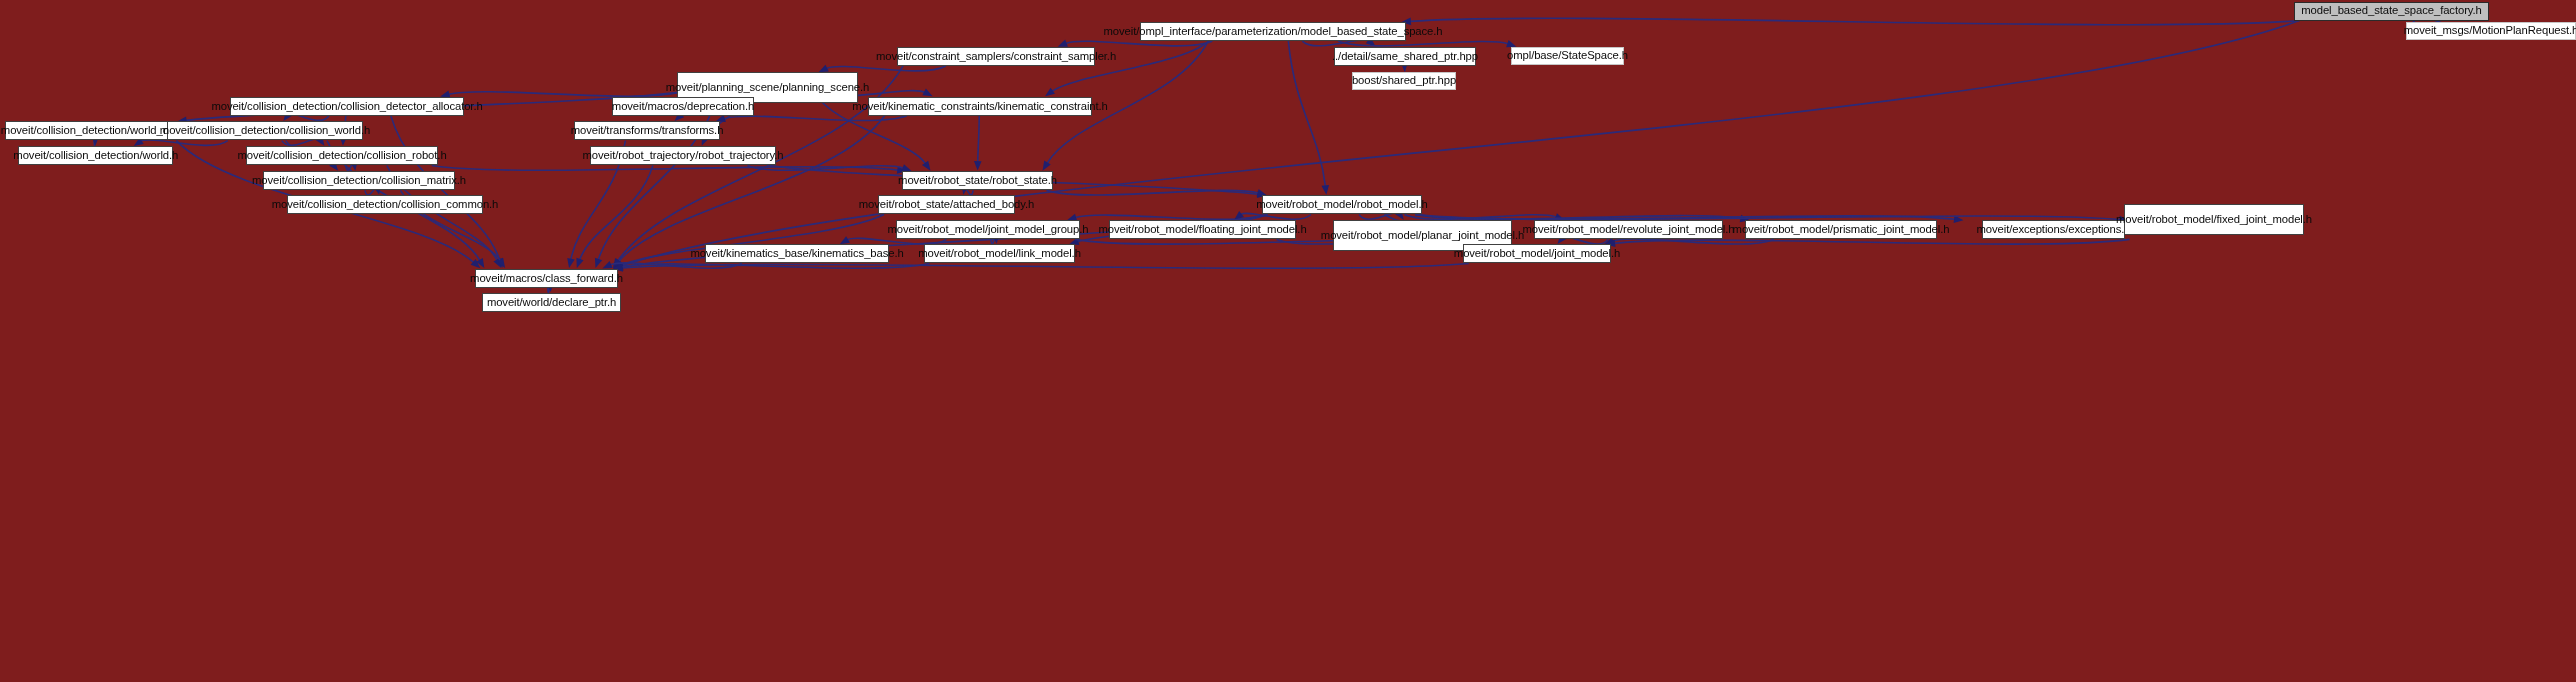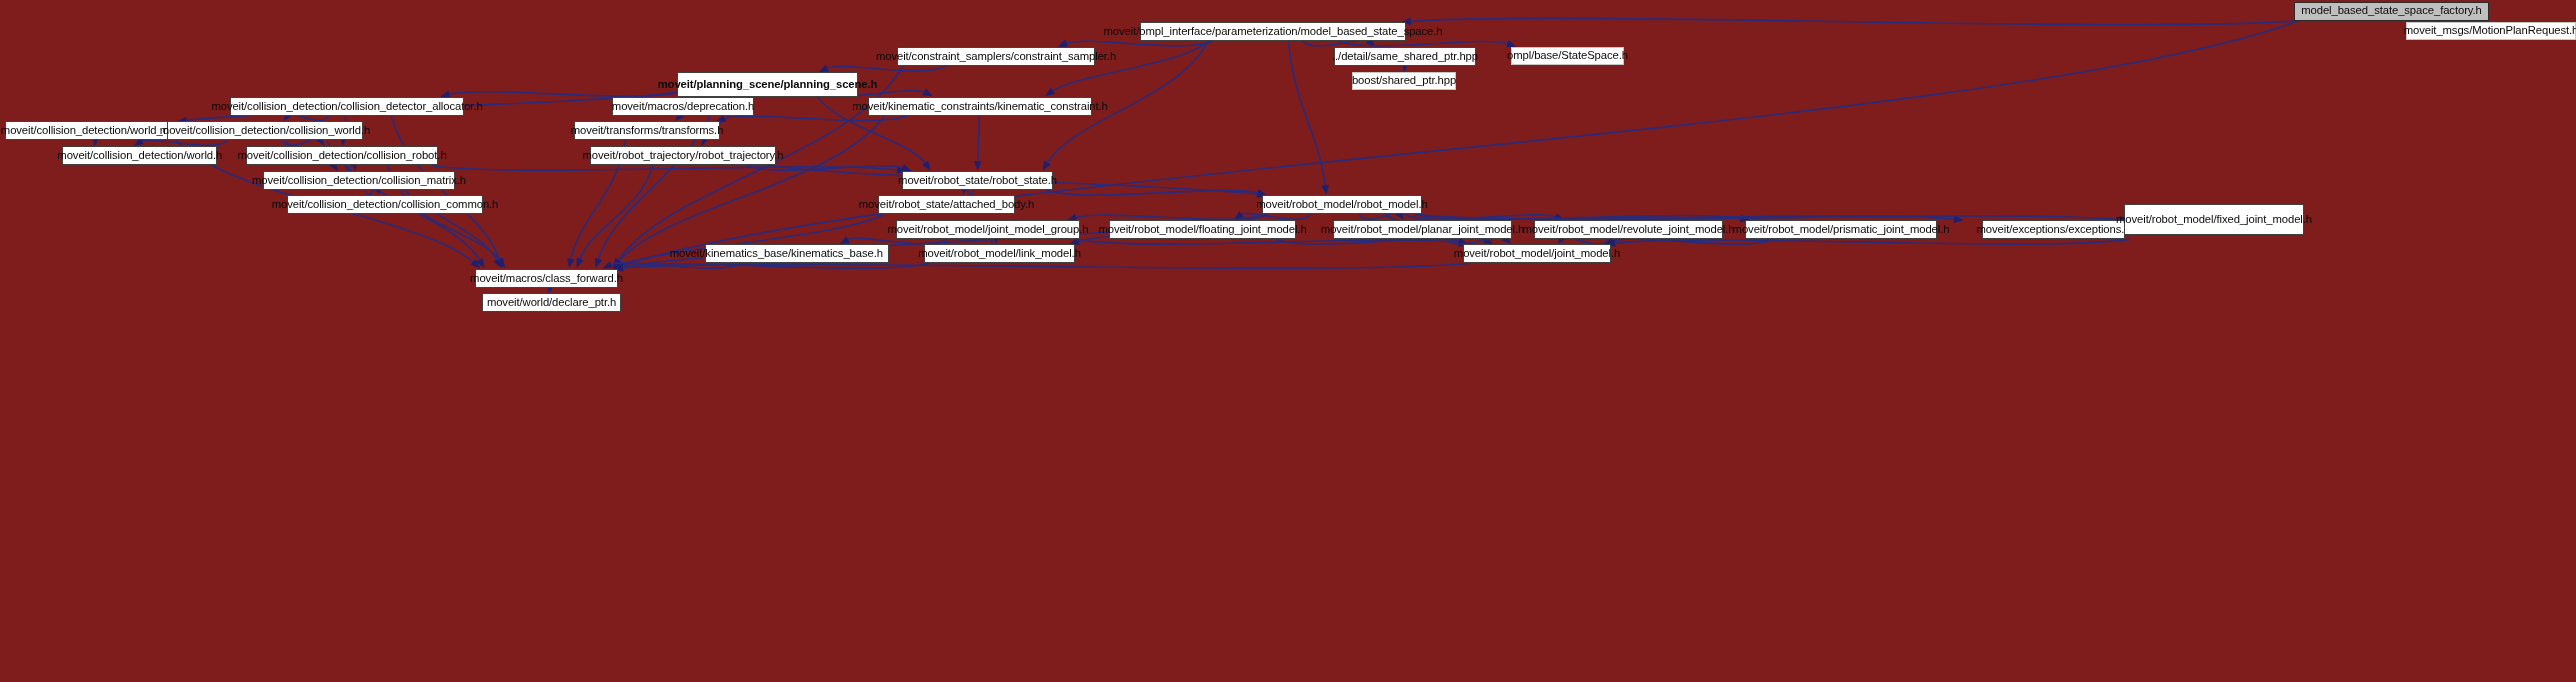--- a/index.html
+++ b/index.html
@@ -213,42 +213,42 @@
       </div>
       <div class="gnode" style="left: 1334px; top: 47px; width: 142px; height: 19px;">
         <span class="nlabel">../detail/same_shared_ptr.hpp</span>
       </div>
       <div class="gnode ext" style="left: 1511px; top: 47px; width: 113px; height: 17.6px;">
         <span class="nlabel">ompl/base/StateSpace.h</span>
       </div>
       <div class="gnode ext" style="left: 1352px; top: 72px; width: 104px; height: 17.6px;">
         <span class="nlabel">boost/shared_ptr.hpp</span>
       </div>
-      <div class="gnode" style="left: 677px; top: 72px; width: 181px; height: 25px; font-weight: bold;">
+      <div class="gnode" style="left: 677px; top: 72px; width: 181px; height: 31px;">
         <span class="nlabel">moveit/planning_scene/planning_scene.h</span>
       </div>
       <div class="gnode" style="left: 230px; top: 97px; width: 234px; height: 19px;">
         <span class="nlabel">moveit/collision_detection/collision_detector_allocator.h</span>
       </div>
       <div class="gnode" style="left: 612px; top: 97px; width: 142px; height: 19px;">
         <span class="nlabel">moveit/macros/deprecation.h</span>
       </div>
       <div class="gnode" style="left: 868px; top: 97px; width: 224px; height: 19px;">
         <span class="nlabel">moveit/kinematic_constraints/kinematic_constraint.h</span>
       </div>
       <div class="gnode" style="left: 5.1px; top: 121px; width: 177px; height: 19px;">
         <span class="nlabel">moveit/collision_detection/world_diff.h</span>
       </div>
       <div class="gnode" style="left: 167px; top: 121px; width: 196px; height: 19px;">
         <span class="nlabel">moveit/collision_detection/collision_world.h</span>
       </div>
       <div class="gnode" style="left: 574px; top: 121px; width: 146px; height: 19px;">
         <span class="nlabel">moveit/transforms/transforms.h</span>
       </div>
-      <div class="gnode" style="left: 18.3px; top: 146px; width: 155px; height: 19px; margin-left: 44px;">
+      <div class="gnode" style="left: 18.3px; top: 146px; width: 155px; height: 19px;">
         <span class="nlabel">moveit/collision_detection/world.h</span>
       </div>
       <div class="gnode" style="left: 246px; top: 146px; width: 192px; height: 19px;">
         <span class="nlabel">moveit/collision_detection/collision_robot.h</span>
       </div>
       <div class="gnode" style="left: 590px; top: 146px; width: 186px; height: 19px;">
         <span class="nlabel">moveit/robot_trajectory/robot_trajectory.h</span>
       </div>
       <div class="gnode" style="left: 263px; top: 171px; width: 192px; height: 19px;">
         <span class="nlabel">moveit/collision_detection/collision_matrix.h</span>
@@ -264,36 +264,36 @@
       </div>
       <div class="gnode" style="left: 1262px; top: 195px; width: 160px; height: 19px;">
         <span class="nlabel">moveit/robot_model/robot_model.h</span>
       </div>
       <div class="gnode" style="left: 896px; top: 220px; width: 184px; height: 19px;">
         <span class="nlabel">moveit/robot_model/joint_model_group.h</span>
       </div>
       <div class="gnode" style="left: 1109px; top: 220px; width: 187px; height: 19px;">
         <span class="nlabel">moveit/robot_model/floating_joint_model.h</span>
       </div>
-      <div class="gnode" style="left: 1333px; top: 220px; width: 179px; height: 19px;">
+      <div class="gnode" style="left: 1333px; top: 220px; width: 179px; height: 31px;">
         <span class="nlabel">moveit/robot_model/planar_joint_model.h</span>
       </div>
       <div class="gnode" style="left: 1534px; top: 220px; width: 189px; height: 19px;">
         <span class="nlabel">moveit/robot_model/revolute_joint_model.h</span>
       </div>
       <div class="gnode" style="left: 1745px; top: 220px; width: 192px; height: 19px;">
         <span class="nlabel">moveit/robot_model/prismatic_joint_model.h</span>
       </div>
       <div class="gnode" style="left: 1982px; top: 220px; width: 143px; height: 19px;">
         <span class="nlabel">moveit/exceptions/exceptions.h</span>
       </div>
       <div class="gnode" style="left: 2124px; top: 204px; width: 180px; height: 31px; text-align: right;">
         <span class="nlabel">moveit/robot_model/fixed_joint_model.h</span>
       </div>
-      <div class="gnode" style="left: 705px; top: 244px; width: 184px; height: 19px; justify-content: flex-end;">
+      <div class="gnode" style="left: 705px; top: 244px; width: 184px; height: 19px;">
         <span class="nlabel">moveit/kinematics_base/kinematics_base.h</span>
       </div>
       <div class="gnode" style="left: 924px; top: 244px; width: 151px; height: 19px;">
         <span class="nlabel">moveit/robot_model/link_model.h</span>
       </div>
       <div class="gnode" style="left: 1463px; top: 244px; width: 148px; height: 19px;">
         <span class="nlabel">moveit/robot_model/joint_model.h</span>
       </div>
       <div class="gnode" style="left: 475px; top: 269px; width: 143px; height: 19px;">
         <span class="nlabel">moveit/macros/class_forward.h</span>

